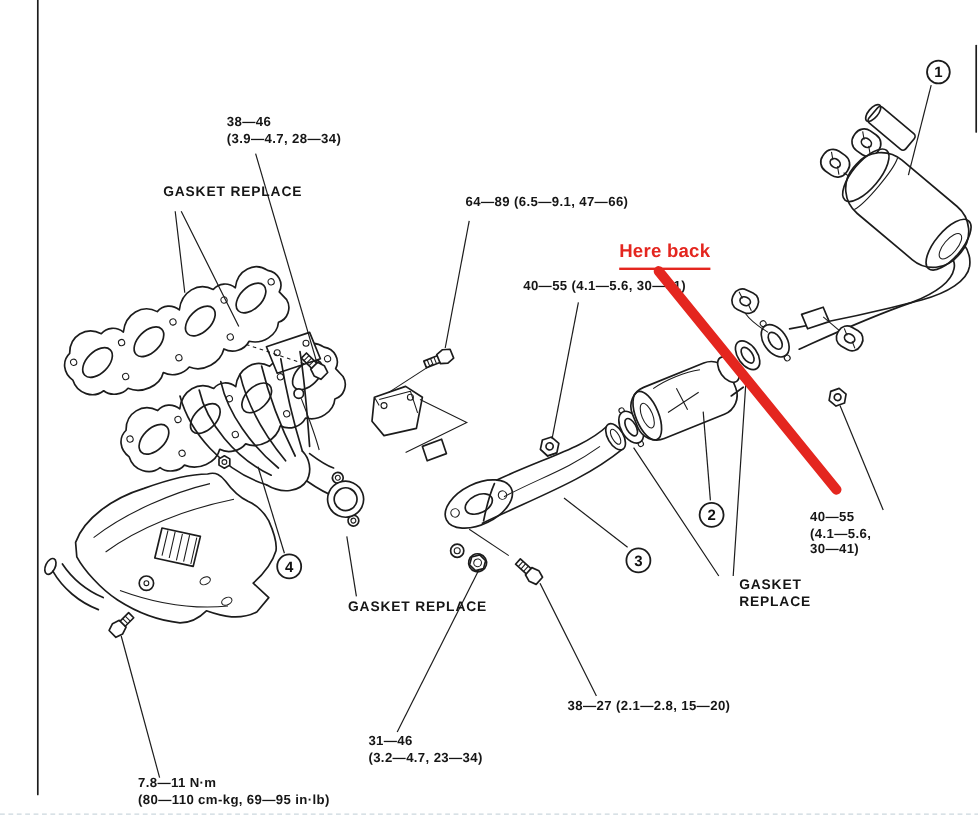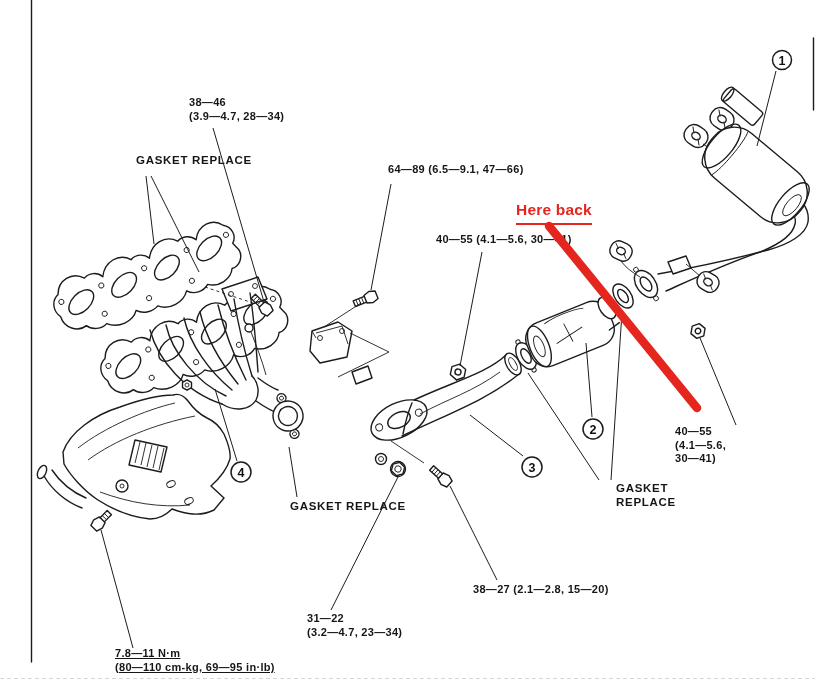--- a/index.html
+++ b/index.html
@@ -293,23 +293,23 @@
   <div id="labels">
     <div class="lbl" style="left:189px;top:96px;">38—46
 (3.9—4.7, 28—34)</div>
     <div class="lbl gskt" style="left:92px;top:154px;">GASKET REPLACE</div>
     <div class="lbl" style="left:344px;top:163px;padding-left:44px;">64—89 (6.5—9.1, 47—66)</div>
     <div class="lbl" style="left:436px;top:233px;">40—55 (4.1—5.6, 30—41)</div>
     <div class="lbl" style="left:675px;top:425px;">40—55 (4.1—5.6, 30—41)</div>
     <div class="lbl gskt" style="left:572px;top:482px;">GASKET REPLACE</div>
     <div class="lbl gskt" style="left:246px;top:500px;">GASKET REPLACE</div>
     <div class="lbl" style="left:473px;top:583px;">38—27 (2.1—2.8, 15—20)</div>
-    <div class="lbl" style="left:307px;top:612px;">31—22
+    <div class="lbl" style="left:307px;top:612px;">31—46
 (3.2—4.7, 23—34)</div>
-    <div class="lbl" style="left:115px;top:647px;text-decoration:underline;">7.8—11 N·m
+    <div class="lbl" style="left:115px;top:647px;">7.8—11 N·m
 (80—110 cm-kg, 69—95 in·lb)</div>
     <div class="red-note">Here back</div>
   </div>
 
   <svg id="overlay" width="815" height="686" viewBox="0 0 815 686">
     <path d="M549,226 L697,408" stroke="var(--annotation-red)" stroke-width="8.5" stroke-linecap="round" fill="none"></path>
   </svg>
 
 </div>
 

